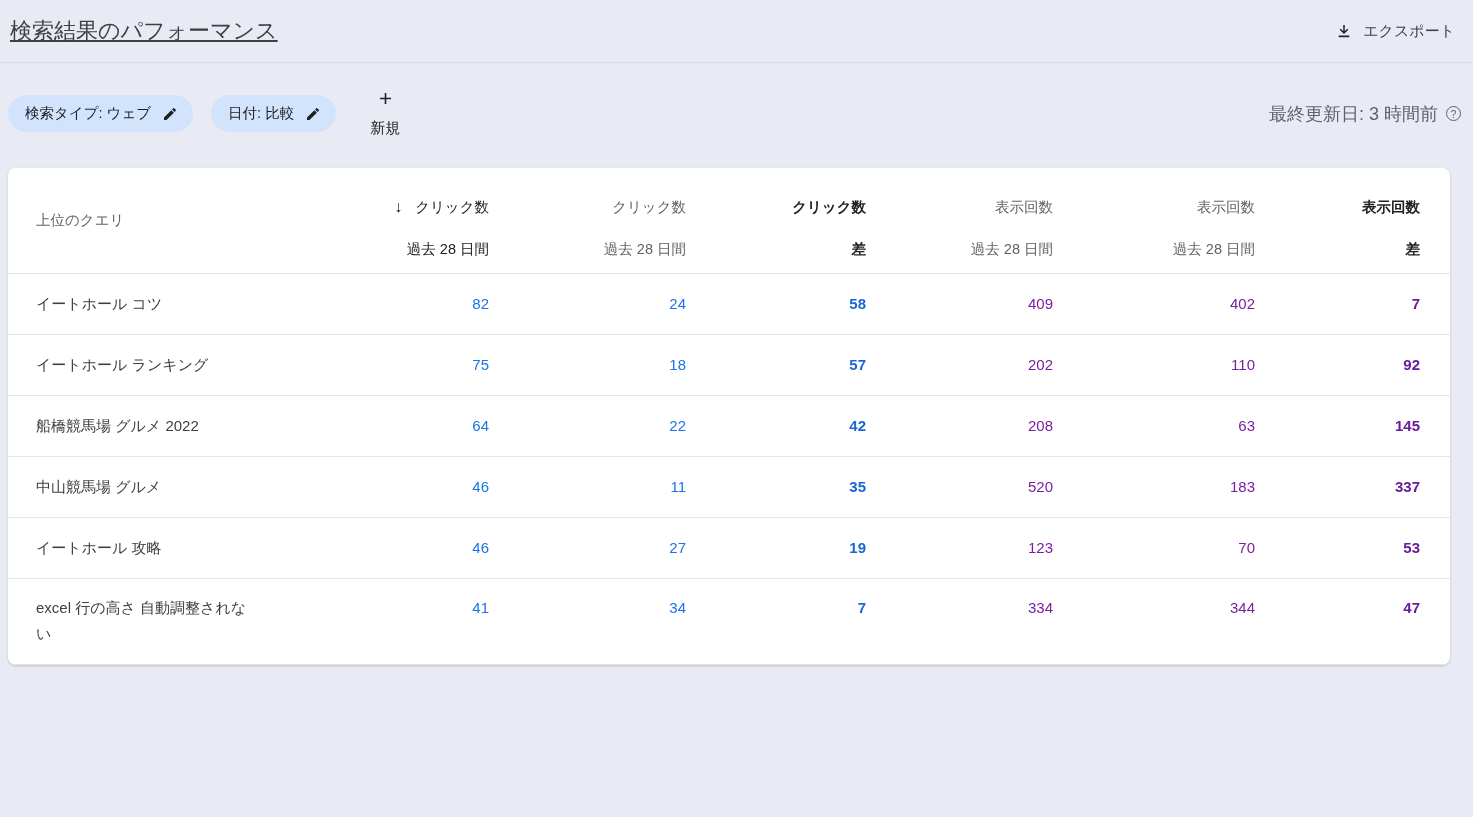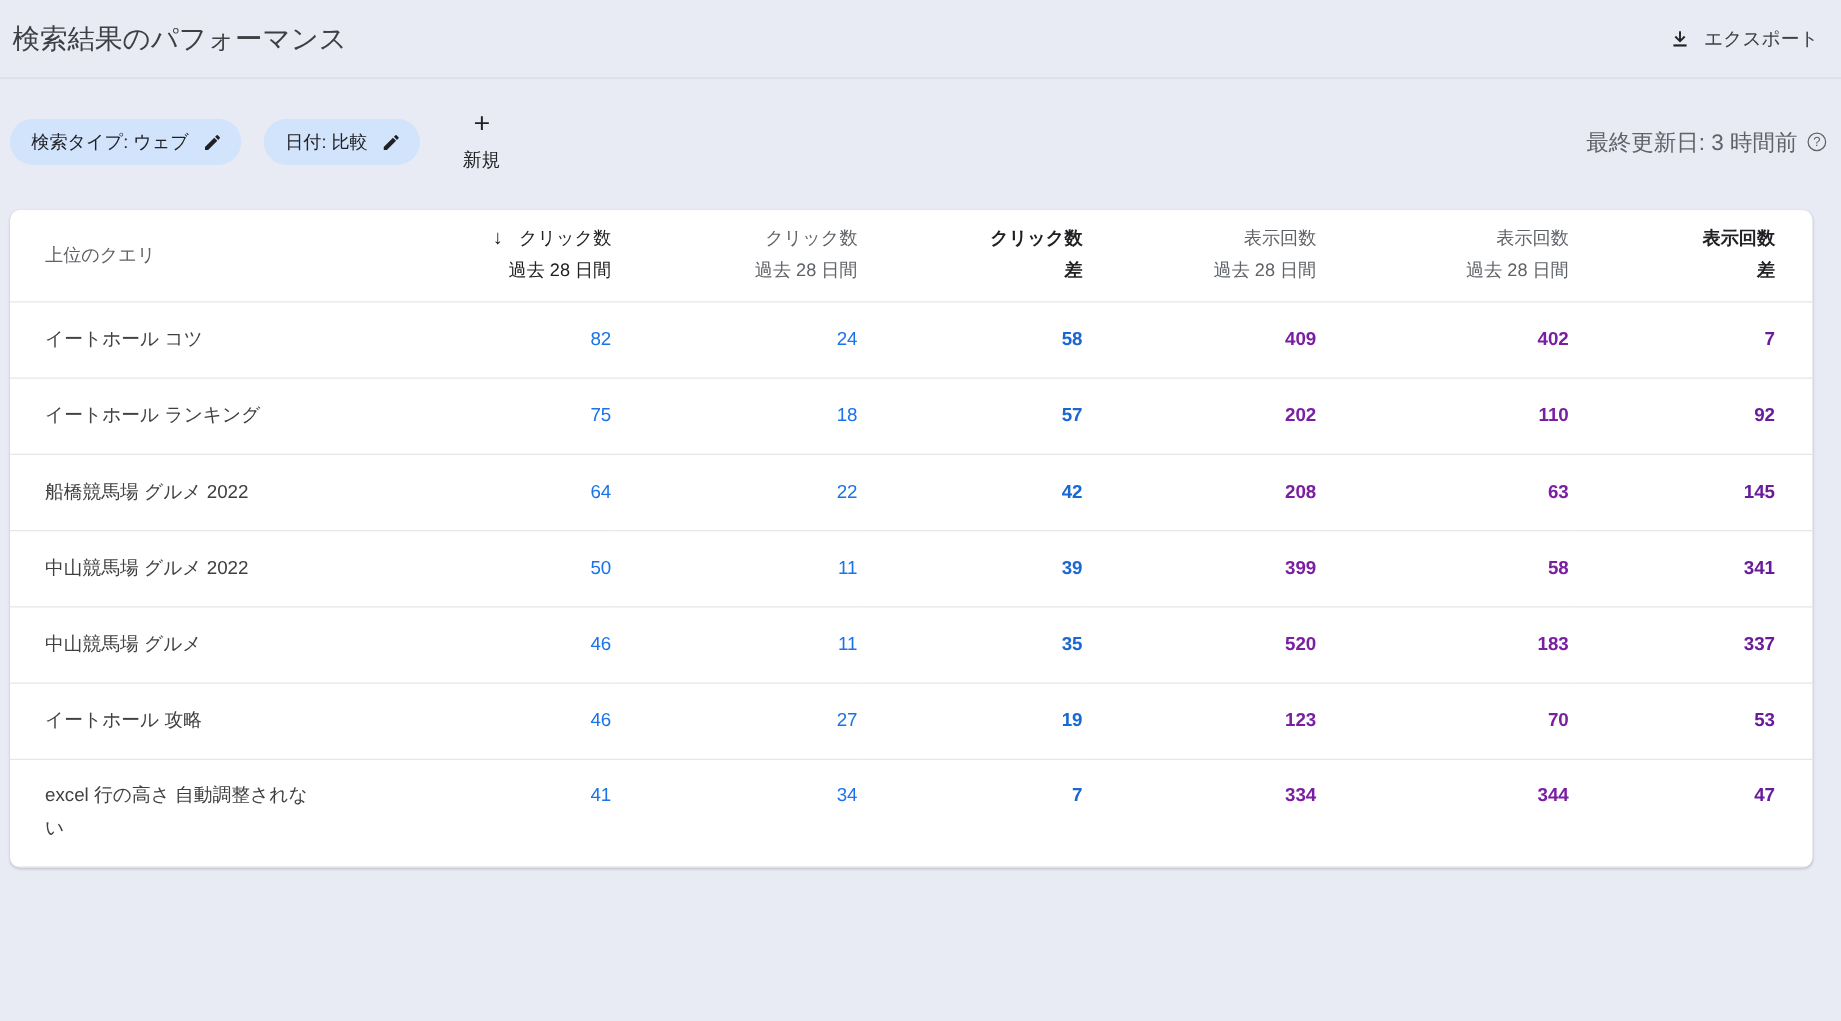--- a/index.html
+++ b/index.html
@@ -22,20 +22,21 @@
     align-items: center;
     height: 63px;
     padding: 0 14px 0 10px;
     border-bottom: 1px solid #d8dbe3;
   }
   .page-title {
     margin: 0;
     font-size: 22px;
     font-weight: 400;
     color: #3c4043;
+    text-decoration: underline;
   }
   .export-btn {
     display: flex;
     align-items: center;
     gap: 10px;
     background: none;
     border: none;
     padding: 6px 4px;
     font-family: inherit;
     font-size: 15px;
@@ -121,21 +122,21 @@
     padding-left: 28px;
     color: #5f6368;
     font-size: 14.5px;
   }
   .metric-head {
     text-align: right;
     font-size: 14.5px;
     color: #5f6368;
     cursor: pointer;
   }
-  .metric-head .h-line { line-height: 26px; }
+  .metric-head .h-line { line-height: 26px; margin-top: 16px; }
   th.em-sorted { color: #202124; font-weight: 500; }
   th.em-bold { color: #202124; font-weight: 700; }
   .sort-arrow {
     font-size: 16px;
     font-weight: 400;
     color: #202124;
     margin-right: 13px;
     display: inline-block;
   }
   tbody td {
@@ -150,21 +151,21 @@
   td.query-cell {
     color: #404040;
     padding-left: 28px;
     padding-right: 24px;
     white-space: pre-line;
     cursor: pointer;
   }
   td.metric-cell { text-align: right; }
   td:last-child, th:last-child { padding-right: 30px; }
   td.m-clicks { color: var(--clicks, #1a73e8); }
-  td.m-impressions { color: var(--impressions, #7b1fa2); font-weight: bold; }
+  td.m-impressions { color: var(--impressions, #7b1fa2); }
   td.em-bold.m-clicks { color: var(--clicks-diff, #1967d2); font-weight: 700; }
   td.em-bold.m-impressions { color: var(--impressions-diff, #681c9c); font-weight: 700; }
   .icon-svg { display: block; }
 </style>
 </head>
 <body>
 
 <div class="page">
 
   <div class="title-bar">
@@ -275,29 +276,20 @@
           <tr>
             <td class="query-cell">船橋競馬場 グルメ 2022</td>
             <td class="metric-cell m-clicks em-sorted">64</td>
             <td class="metric-cell m-clicks em-muted">22</td>
             <td class="metric-cell m-clicks em-bold">42</td>
             <td class="metric-cell m-impressions em-muted">208</td>
             <td class="metric-cell m-impressions em-muted">63</td>
             <td class="metric-cell m-impressions em-bold">145</td>
           </tr>
           <tr>
-            <td class="query-cell">中山競馬場 グルメ 2022</td>
-            <td class="metric-cell m-clicks em-sorted">50</td>
-            <td class="metric-cell m-clicks em-muted">11</td>
-            <td class="metric-cell m-clicks em-bold">39</td>
-            <td class="metric-cell m-impressions em-muted">399</td>
-            <td class="metric-cell m-impressions em-muted">58</td>
-            <td class="metric-cell m-impressions em-bold">341</td>
-          </tr>
-          <tr>
             <td class="query-cell">中山競馬場 グルメ</td>
             <td class="metric-cell m-clicks em-sorted">46</td>
             <td class="metric-cell m-clicks em-muted">11</td>
             <td class="metric-cell m-clicks em-bold">35</td>
             <td class="metric-cell m-impressions em-muted">520</td>
             <td class="metric-cell m-impressions em-muted">183</td>
             <td class="metric-cell m-impressions em-bold">337</td>
           </tr>
           <tr>
             <td class="query-cell">イートホール 攻略</td>

